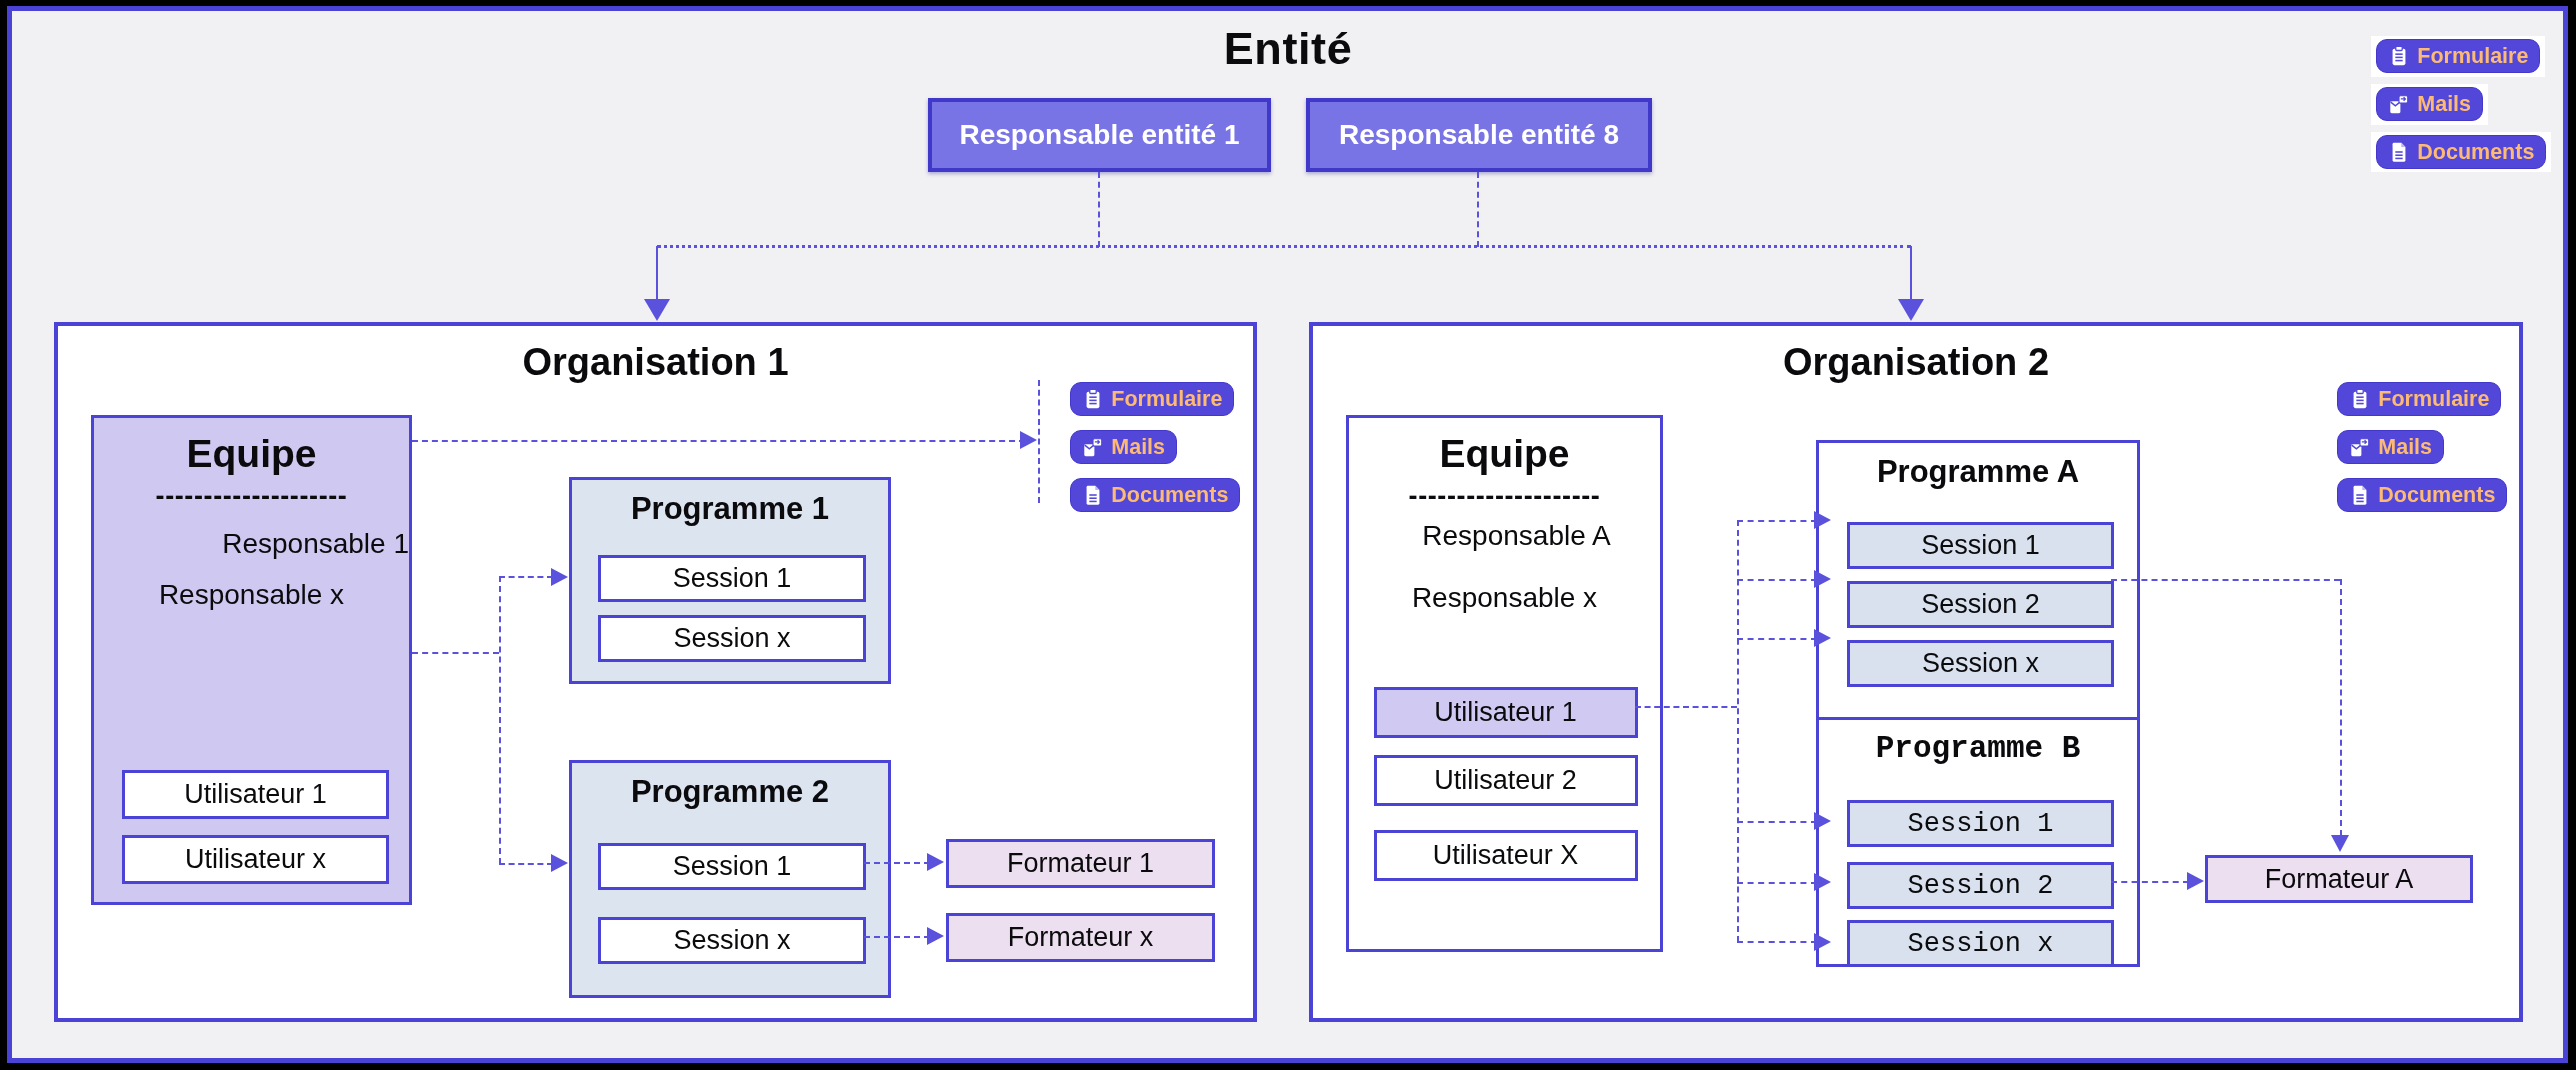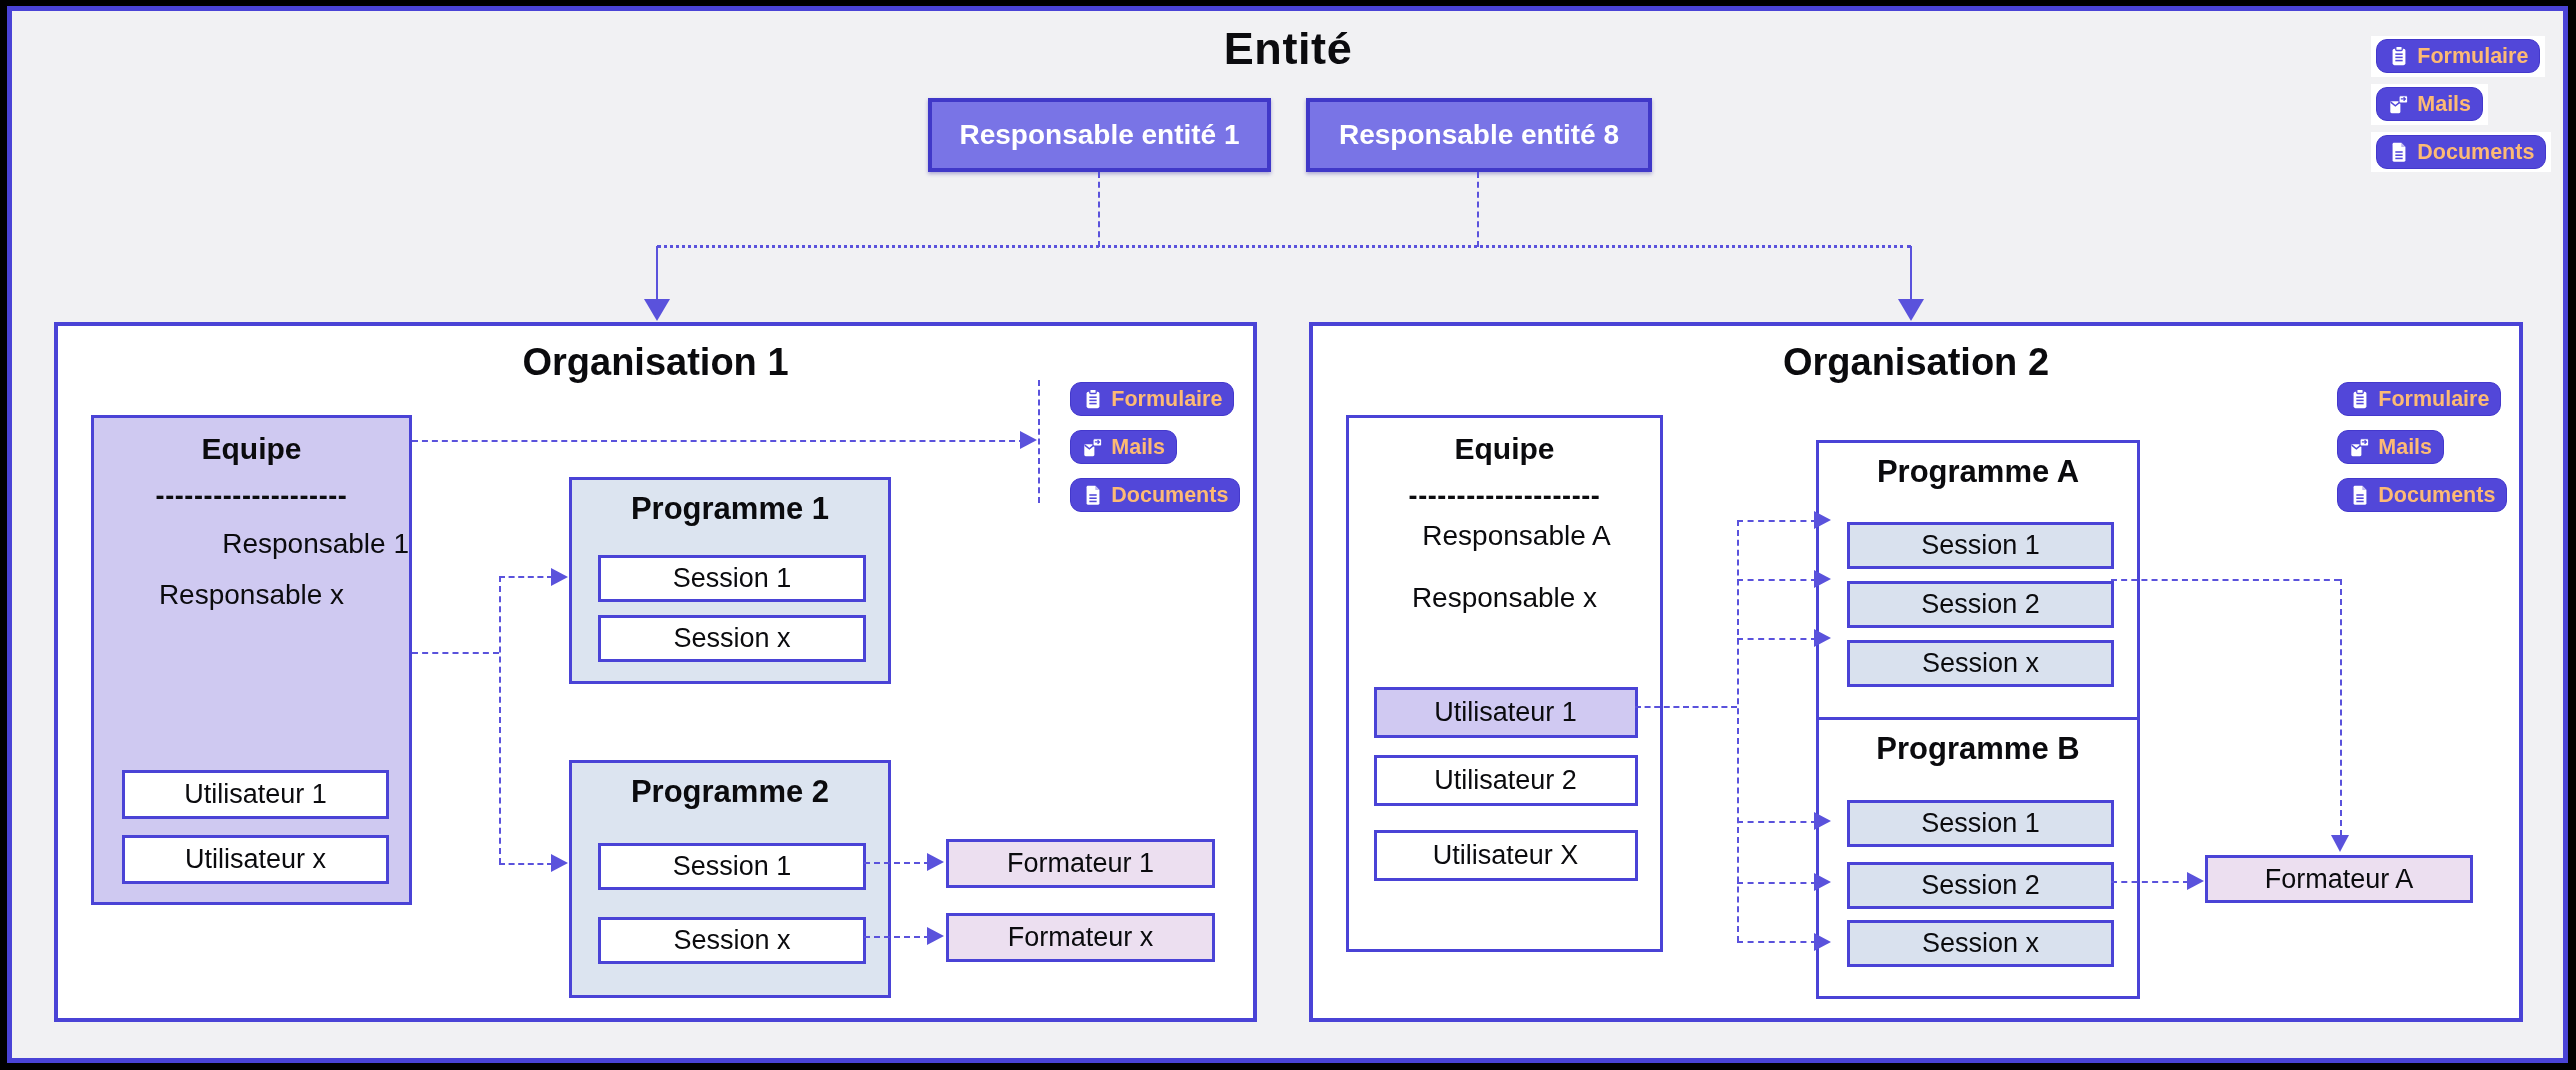--- a/index.html
+++ b/index.html
@@ -22,21 +22,21 @@
   .v-solid{width:0;border-left:2.5px solid var(--connector);}
   .arr-r{width:0;height:0;border-top:9.8px solid transparent;border-bottom:9.8px solid transparent;border-left:17px solid var(--connector);}
   .arr-d{width:0;height:0;border-left:9.8px solid transparent;border-right:9.8px solid transparent;border-top:17px solid var(--connector);}
   .arr-d-big{width:0;height:0;border-left:13px solid transparent;border-right:13px solid transparent;border-top:22px solid var(--connector);}
   
   .org{background:var(--box-bg);border:4.3px solid var(--accent);}
   .org-title{left:0;right:0;top:14.7px;text-align:center;font-size:38px;font-weight:600;}
   .equipe{border:3.7px solid var(--accent);}
   .equipe.fill{background:var(--equipe-fill);}
   .equipe.plain{background:var(--box-bg);}
-  .eq-title{left:0;right:0;text-align:center;font-size:30px;font-weight:600;}
+  .eq-title{left:0;right:0;text-align:center;font-size:39px;font-weight:600;}
   .eq-sep{left:0;right:0;text-align:center;font-size:27px;font-weight:700;letter-spacing:0.6px;white-space:nowrap;overflow:hidden;}
   .eq-line{left:0;right:0;text-align:center;font-size:28px;font-weight:500;}
   .prog{border:3.7px solid var(--accent);}
   .prog.fill{background:var(--prog-fill);}
   .prog.plain{background:var(--box-bg);}
   .prog-title{left:0;right:0;top:11px;text-align:center;font-size:31px;font-weight:600;}
   .cell{border:3.1px solid var(--accent);display:flex;align-items:center;justify-content:center;font-size:27px;font-weight:500;}
   .cell.white{background:#fff;}
   .cell.blue{background:var(--session2-fill);}
   .cell.hl{background:var(--user-hl-fill);}
@@ -240,21 +240,21 @@
         <span>Session 1</span>
       </div>
       <div class="abs cell blue" style="left:28px;top:138px;width:267px;height:47px;">
         <span>Session 2</span>
       </div>
       <div class="abs cell blue" style="left:28px;top:197px;width:267px;height:47px;">
         <span>Session x</span>
       </div>
     </div>
 
-    <div class="abs prog plain" style="left:503px;top:391px;width:324px;height:282px;">
+    <div class="abs prog plain" style="left:503px;top:391px;width:324px;height:250px;font-family:Liberation Mono, monospace;">
       <div class="abs prog-title">Programme B</div>
       <div class="abs cell blue" style="left:28px;top:80px;width:267px;height:47px;">
         <span>Session 1</span>
       </div>
       <div class="abs cell blue" style="left:28px;top:142px;width:267px;height:47px;">
         <span>Session 2</span>
       </div>
       <div class="abs cell blue" style="left:28px;top:200px;width:267px;height:47px;">
         <span>Session x</span>
       </div>

